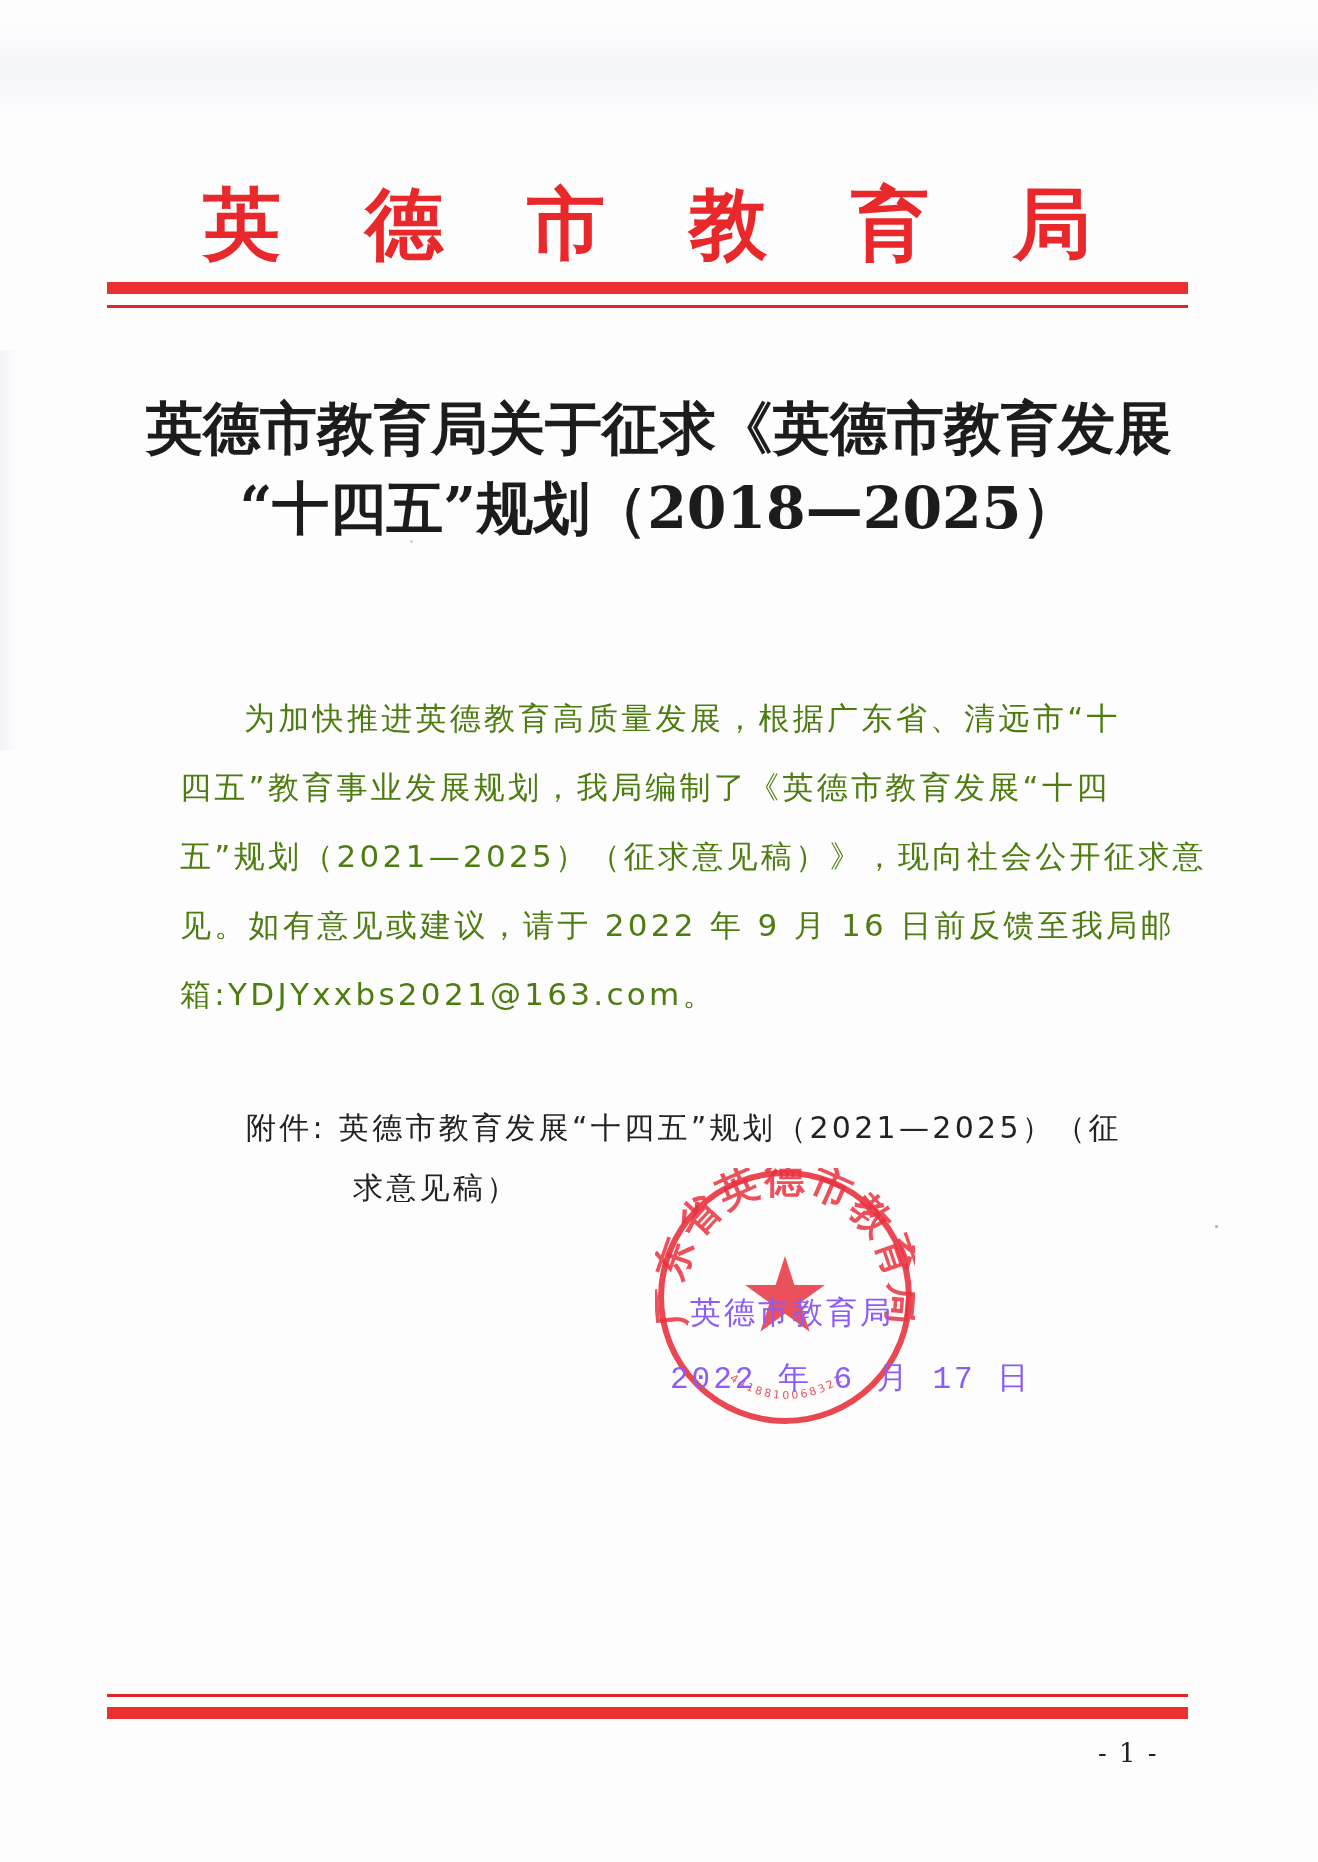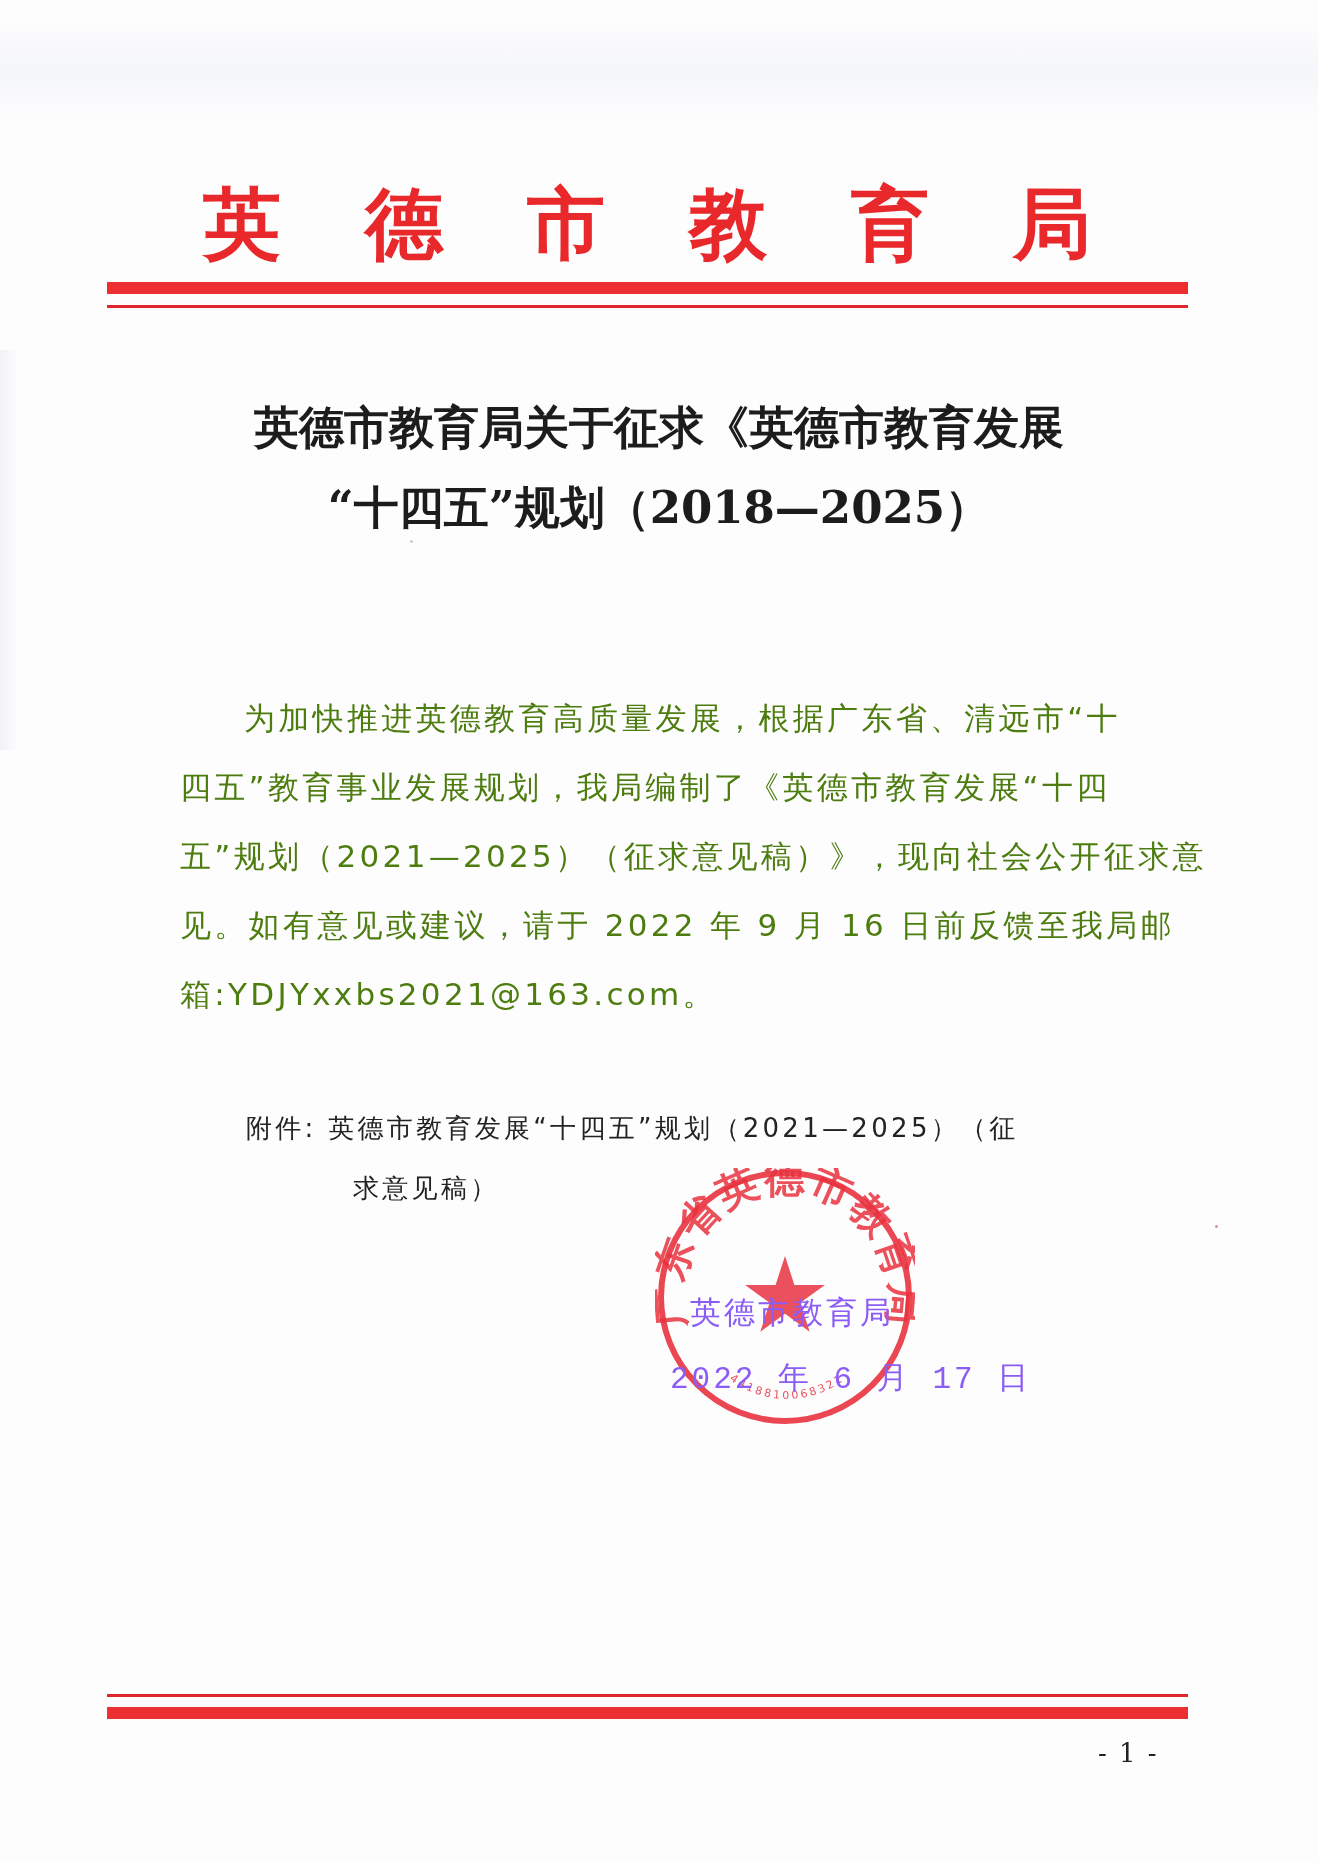--- a/index.html
+++ b/index.html
@@ -65,21 +65,21 @@
     .rule.thin { height: 3px; background: #e0262b; }
 
     
     .title {
       position: absolute;
       left: 0;
       width: 1318px;
       text-align: center;
       font-family: "DejaVu Serif", "Liberation Serif", serif;
       font-weight: bold;
-      font-size: 45px;
+      font-size: 57px;
       color: #1c1c1c;
       line-height: 80px;
     }
     .title-line {
       display: block;
       white-space: nowrap;
     }
 
     
     .body-para {
@@ -99,21 +99,21 @@
       white-space: nowrap;
       height: 69px;
     }
     .indent { padding-left: 64px; }
 
     .attach {
       position: absolute;
       left: 246px;
       width: 920px;
       font-family: "DejaVu Sans", "Liberation Sans", sans-serif;
-      font-size: 26px;
+      font-size: 30px;
       line-height: 60px;
       letter-spacing: 3.3px;
       color: #232323;
     }
     .attach-line { display: block; white-space: nowrap; }
     .attach-cont { padding-left: 107px; }
 
     
     .seal {
       position: absolute;

